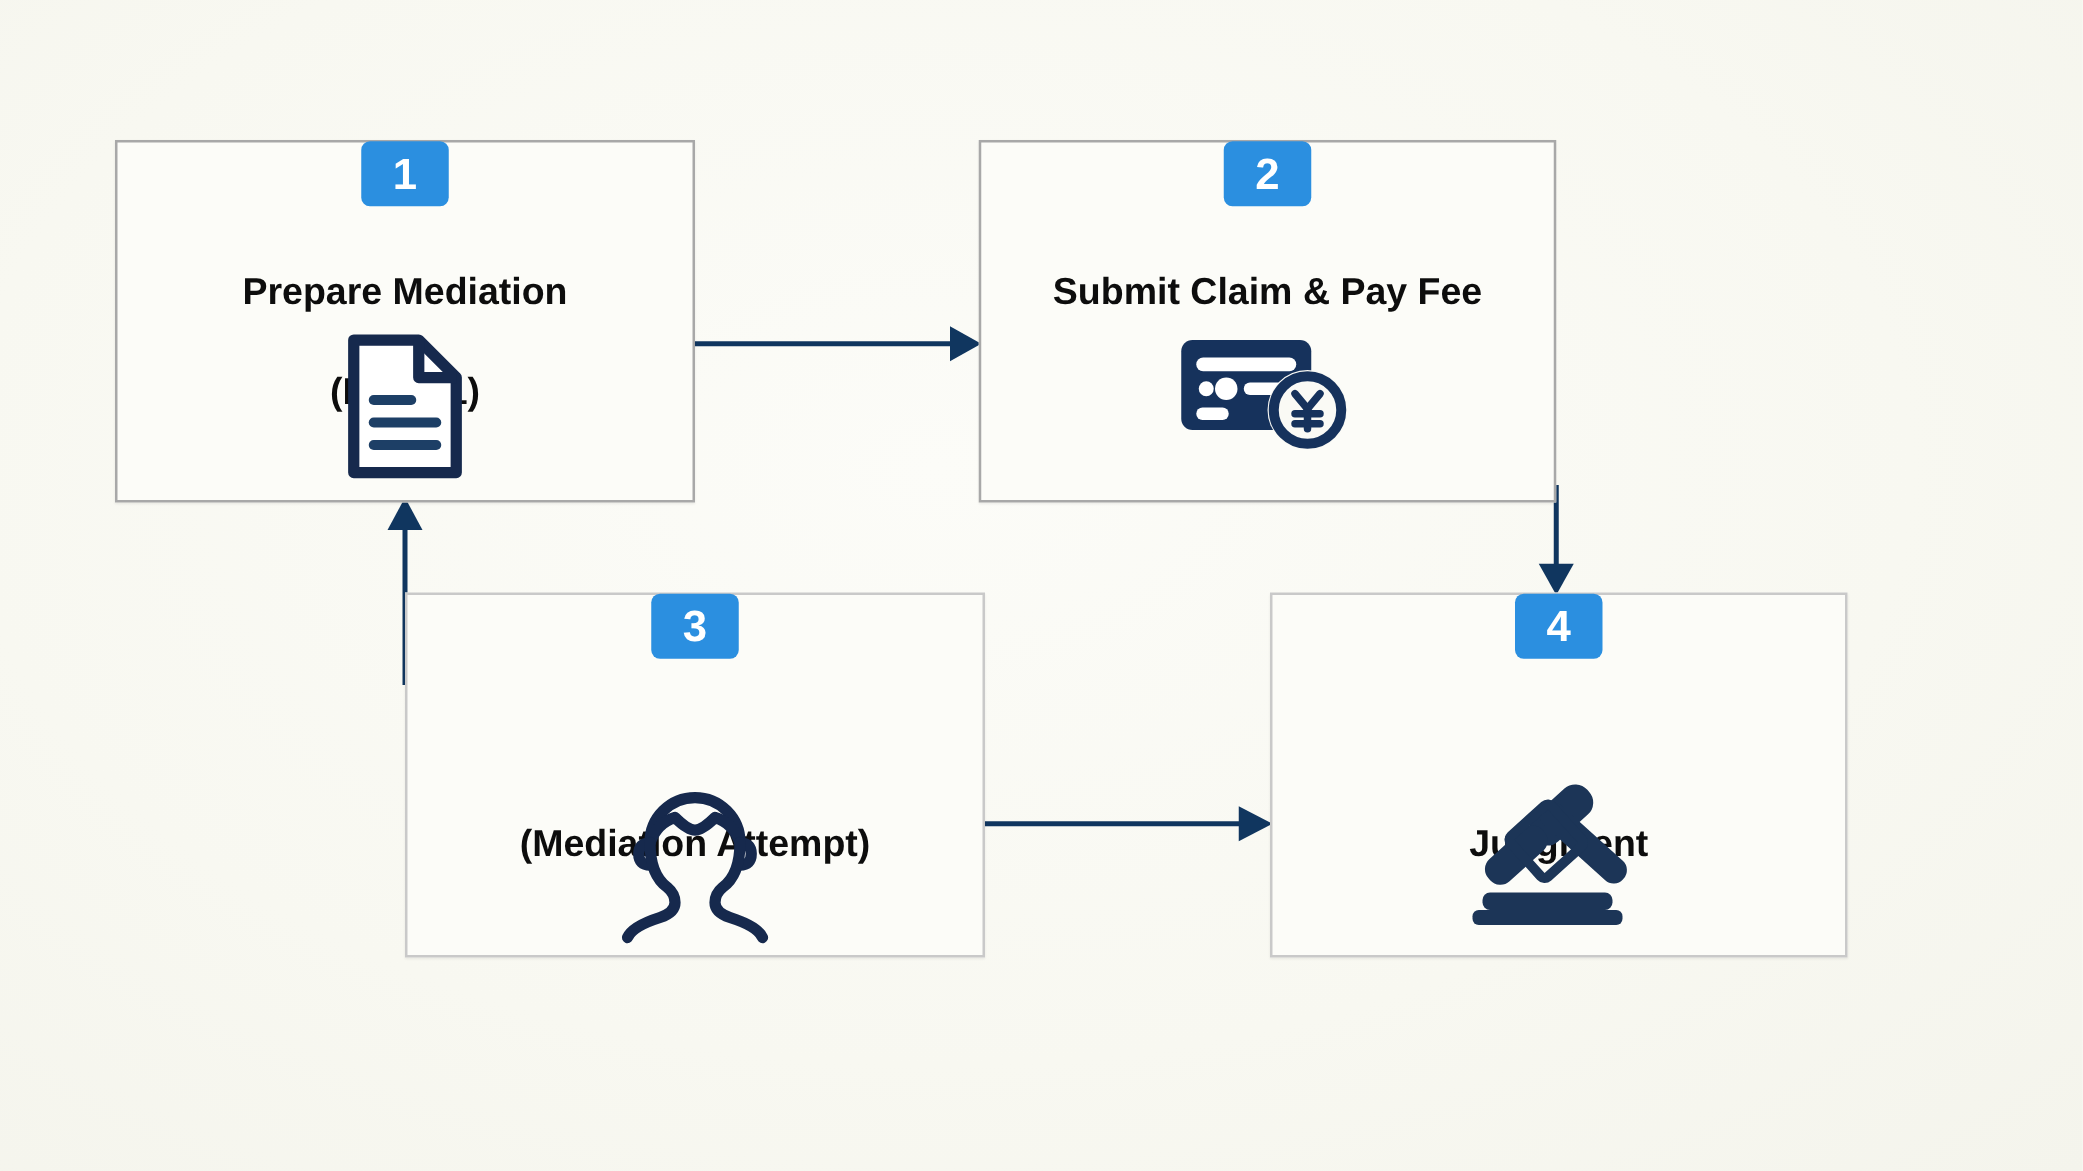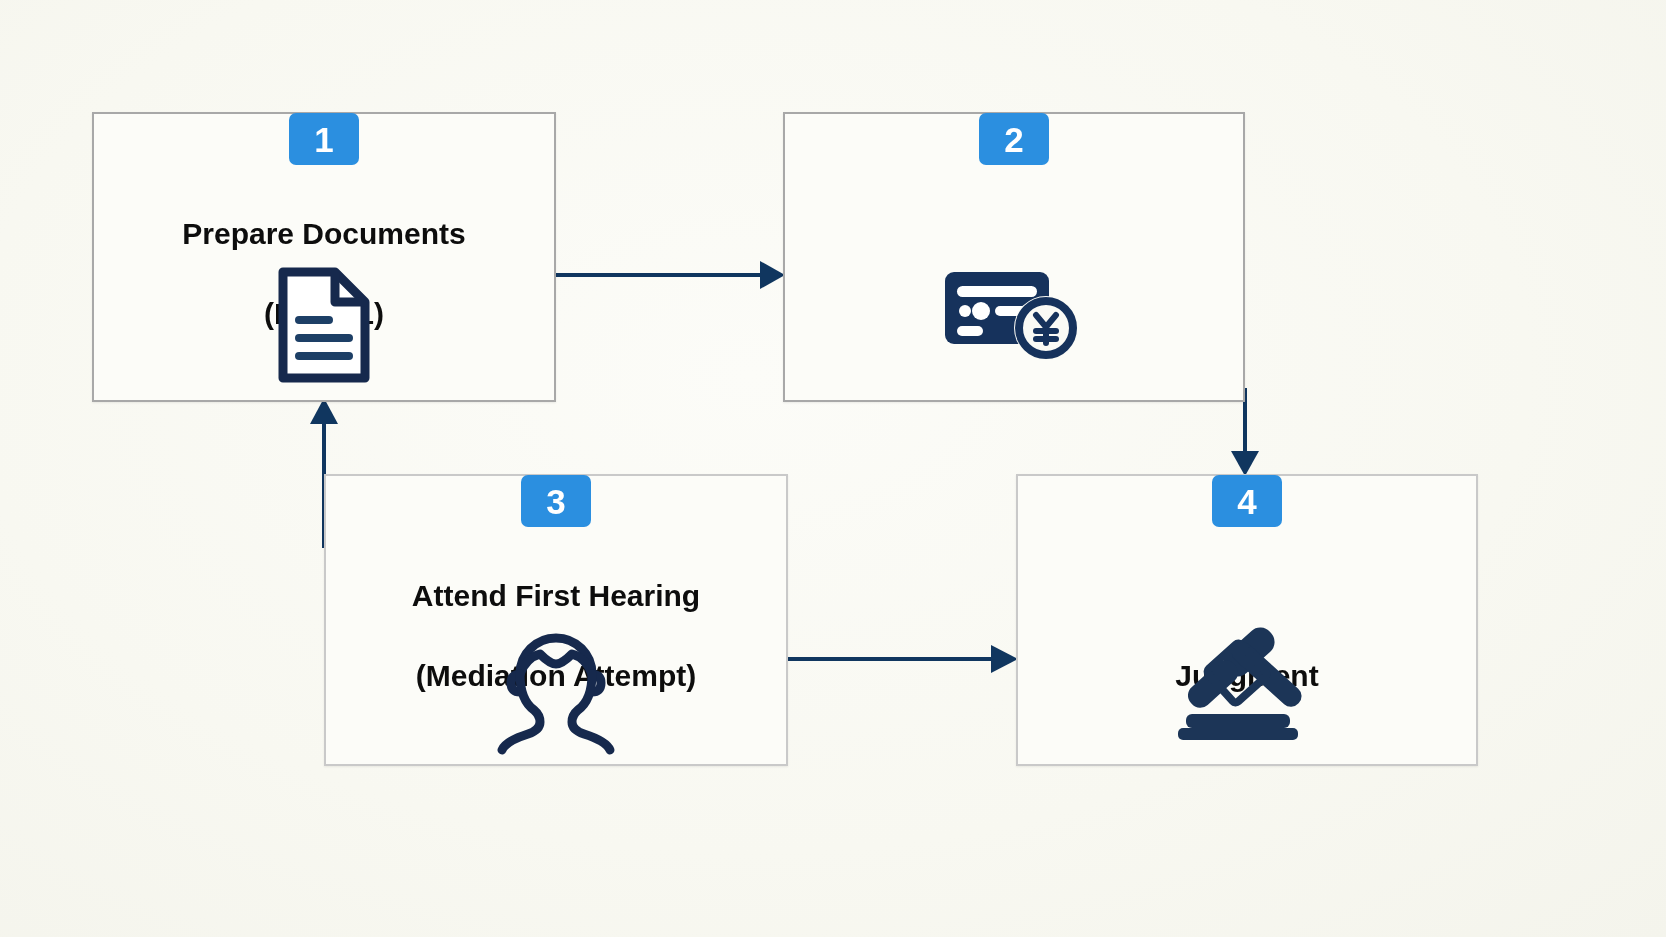--- a/index.html
+++ b/index.html
@@ -89,39 +89,42 @@
   <div class="connector" style="left:302px;top:390px;width:44px;height:164px;">
     <svg width="44" height="164" viewBox="0 0 44 164">
       <line x1="22" y1="158" x2="22" y2="30" stroke="#10365f" stroke-width="4"></line>
       <polygon points="8,34 36,34 22,8" fill="#10365f"></polygon>
     </svg>
   </div>
 
   <div class="step-box" style="left:92px;top:112px;width:464px;height:290px;">
     <div class="badge">1</div>
     <div class="title">
-      <span>Prepare Documents</span><br>
+      <span>Prepare Mediation</span><br>
       <span>(Form 1)</span>
     </div>
     <div class="icon-wrap" style="top:152px;">
       <span>
         <svg width="94" height="118" viewBox="0 0 94 118">
           <path d="M6 6 h52 l30 30 v76 H6 Z" fill="#ffffff" stroke="#16294d" stroke-width="9" stroke-linejoin="round"></path>
           <path d="M58 6 v30 h30" fill="none" stroke="#16294d" stroke-width="9" stroke-linejoin="round"></path>
           <line x1="22" y1="54" x2="52" y2="54" stroke="#1d3f66" stroke-width="8" stroke-linecap="round"></line>
           <line x1="22" y1="72" x2="72" y2="72" stroke="#1d3f66" stroke-width="8" stroke-linecap="round"></line>
           <line x1="22" y1="90" x2="72" y2="90" stroke="#1d3f66" stroke-width="8" stroke-linecap="round"></line>
           <line x1="22" y1="99" x2="52" y2="99" stroke="#1d3f66" stroke-width="0" stroke-linecap="round"></line>
         </svg>
       </span>
     </div>
   </div>
 
   <div class="step-box" style="left:783px;top:112px;width:462px;height:290px;">
     <div class="badge">2</div>
+    <div class="title">
+      <span>Submit Claim &amp; Pay Fee</span>
+    </div>
     <div class="icon-wrap" style="top:152px;">
       <span>
         <svg width="142" height="96" viewBox="0 0 142 96">
           <rect x="2" y="6" width="104" height="72" rx="9" fill="#16325c"></rect>
           <rect x="14" y="20" width="80" height="11" rx="5.5" fill="#ffffff"></rect>
           <circle cx="22" cy="45" r="6" fill="#ffffff"></circle>
           <circle cx="38" cy="45" r="9" fill="#ffffff"></circle>
           <rect x="52" y="40" width="42" height="10" rx="5" fill="#ffffff"></rect>
           <rect x="14" y="60" width="26" height="10" rx="5" fill="#ffffff"></rect>
           <circle cx="103" cy="62" r="32" fill="#fafaf5"></circle>
@@ -134,21 +137,21 @@
             <line x1="93" y1="73" x2="113" y2="73"></line>
           </g>
         </svg>
       </span>
     </div>
   </div>
 
   <div class="step-box light" style="left:324px;top:474px;width:464px;height:292px;">
     <div class="badge">3</div>
     <div class="title">
-      <span>Attend First Hearing</span><br>
+      <br>
       <span>(Mediation Attempt)</span>
     </div>
     <div class="icon-wrap" style="top:152px;">
       <span>
         <svg width="116" height="122" viewBox="0 0 116 122">
           <g fill="none" stroke="#16294d" stroke-width="9" stroke-linecap="round" stroke-linejoin="round">
             <path d="M22 46 a36 36 0 0 1 72 0"></path>
             <path d="M22 46 q6 -16 20 -20 q10 10 16 10 q6 0 16 -10 q14 4 20 20"></path>
             <path d="M22 46 q-9 1 -9 9 q0 9 9 9"></path>
             <path d="M94 46 q9 1 9 9 q0 9 -9 9"></path>

